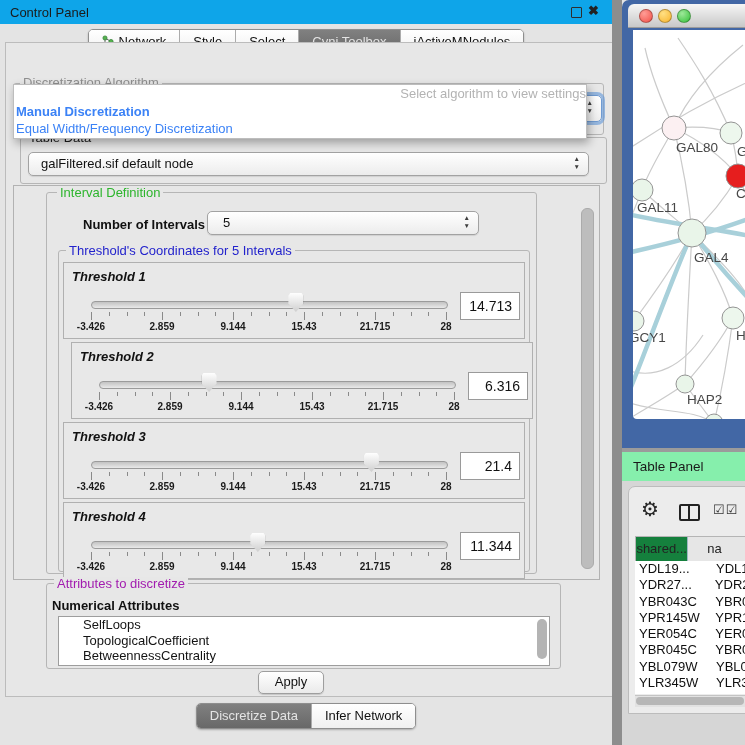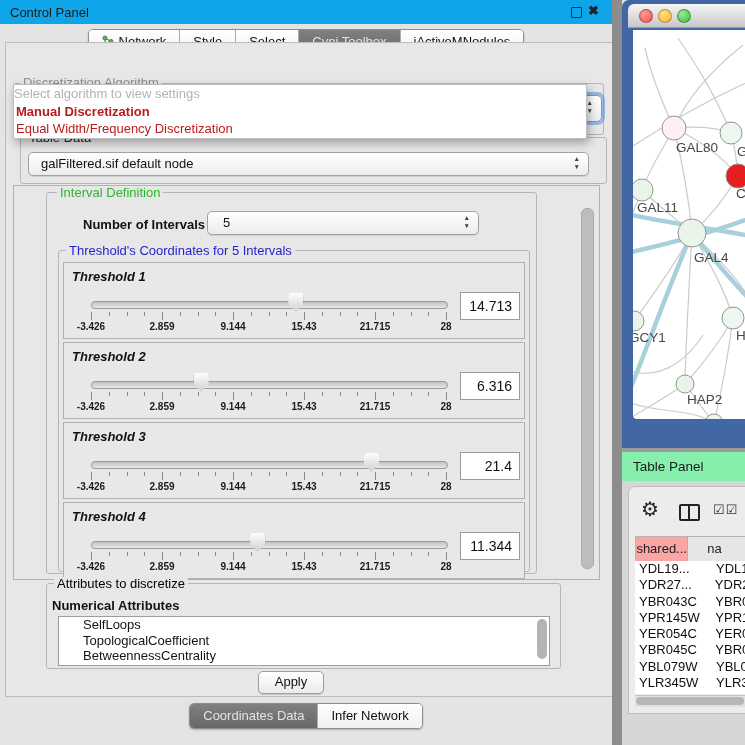--- a/index.html
+++ b/index.html
@@ -29,22 +29,22 @@
   .group{border:1px solid #b6b6b6;border-radius:3px;}
   .grouplabel{position:absolute;background:#e7e7e7;padding:0 3px;font-size:13px;line-height:13px;}
 
   #discgroup{left:13px;top:83px;width:589px;height:50px;}
   #disclabel{left:20px;top:76px;color:#8f8f8f;}
   #algocombo{left:28px;top:95px;width:572px;height:25px;border-radius:5px;z-index:5;
      background:linear-gradient(#fff,#ededed);border:1px solid #6f9bd2;
      box-shadow:0 0 0 3px rgba(95,150,216,.6);}
   #algopopup{left:13px;top:84px;width:572px;height:53px;background:#fff;border:1px solid #bdbdbd;
      box-shadow:2px 4px 9px rgba(0,0,0,.32);z-index:20;}
-  .pop-prompt{height:18px;line-height:18px;text-align:left;color:#b3b3b3;}
-  .pop-opt{height:17px;line-height:17px;padding-left:2px;color:#b91c1c;}
+  .pop-prompt{height:18px;line-height:18px;text-align:right;color:#b3b3b3;}
+  .pop-opt{height:17px;line-height:17px;padding-left:2px;color:#3b82f6;}
   .pop-opt.bold{font-weight:bold;}
 
   #tdgroup{left:20px;top:137px;width:585px;height:45px;}
   #tdlabel{left:26px;top:131px;color:#1c1c1c;}
   .combo{position:absolute;background:linear-gradient(#ffffff,#ececec);border:1px solid #a2a2a2;
      border-radius:5px;font-size:13px;color:#111;box-shadow:0 1px 1px rgba(0,0,0,.1);}
   .combo .txt{position:absolute;left:12px;top:3px;}
   .combo .stepper{position:absolute;right:8px;top:2px;font-size:6.5px;line-height:8px;color:#3d3d3d;text-align:center;}
   #tdcombo{left:28px;top:152px;width:559px;height:22px;}
 
@@ -69,21 +69,21 @@
      filter:drop-shadow(0 0 1px #767676);}
   .ticks{position:absolute;left:27px;top:49px;width:355px;height:9px;}
   .tick{position:absolute;top:0;width:1px;height:4px;background:#8a8a8a;}
   .tick.major{height:8px;}
   .tlabels{position:absolute;left:27px;top:58px;width:355px;height:11px;}
   .tlab{position:absolute;transform:translateX(-50%);font-size:10px;font-weight:bold;color:#1b1b1b;white-space:nowrap;}
   .tvalue{position:absolute;left:396px;top:29px;width:51px;height:26px;background:#fff;border:1px solid #9a9a9a;
      font-size:14px;text-align:right;line-height:26px;padding-right:7px;}
 
   #attrgroup{left:46px;top:583px;width:513px;height:84px;}
-  #attrlabel{left:54px;top:577px;color:#000000;}
+  #attrlabel{left:54px;top:577px;color:#a21caf;}
   #numattr{left:52px;top:598px;font-weight:bold;}
   #attrlist{left:58px;top:616px;width:490px;height:48px;background:#fff;border:1px solid #9d9d9d;overflow:hidden;}
   .attr-item{padding-left:24px;line-height:15.7px;font-size:13px;color:#131313;}
   #attrthumb{position:absolute;right:2px;top:2px;width:10px;height:40px;background:#b4b4b4;border-radius:5px;}
 
   #applybtn{left:258px;top:671px;width:64px;height:21px;border:1px solid #9e9e9e;border-radius:5px;
      background:linear-gradient(#ffffff,#eaeaea);text-align:center;line-height:20px;font-size:13px;
      box-shadow:0 1px 1px rgba(0,0,0,.15);}
 
   
@@ -102,21 +102,21 @@
   #tpbar span{position:absolute;left:11px;top:7px;font-size:13.5px;color:#1a1a1a;}
   #rightbg{left:622px;top:481px;width:123px;height:264px;background:#d6d6d6;}
 
   #tablepanel{left:628px;top:486px;width:125px;height:226px;background:#ececec;border:1px solid #bcbcbc;border-top-left-radius:7px;}
   #gear-ic{position:absolute;left:12px;top:10px;font-size:20px;color:#262626;}
   #col-ic{position:absolute;left:50px;top:17px;width:17px;height:13px;border:2px solid #222;border-radius:2px;}
   #col-ic::after{content:"";position:absolute;left:7px;top:0;width:2px;height:13px;background:#222;}
   #cb-ic{position:absolute;left:84px;top:15px;font-size:13px;color:#333;letter-spacing:1px;}
   #thead{position:absolute;left:6px;top:49px;height:24px;display:flex;border:1px solid #b5b5b5;border-bottom:1px solid #9e9e9e;width:113px;}
   .hcell{height:24px;line-height:24px;font-size:13px;color:#222;overflow:hidden;white-space:nowrap;}
-  .hcell.c1{width:74px;text-align:center;background:#fca5a5;border-right:1px solid #9db7c4;}
+  .hcell.c1{width:74px;text-align:center;background:#15803d;border-right:1px solid #9db7c4;}
   .hcell.c2{width:60px;background:#e6e6e6;padding-left:19px;}
   #tbody{position:absolute;left:6px;top:74px;width:114px;height:133px;background:#fff;overflow:hidden;}
   .trow{display:flex;height:16.3px;line-height:16.3px;font-size:13px;color:#0f0f0f;white-space:nowrap;}
   .tcell1{width:72px;padding-left:4px;overflow:hidden;}
   .tcell2{padding-left:5px;overflow:hidden;}
   #hscroll{position:absolute;left:6px;top:208px;width:114px;height:11px;background:#e2e2e2;border-top:1px solid #c4c4c4;}
   #hthumb{position:absolute;left:1px;top:1px;width:108px;height:8px;background:#b7b7b7;border-radius:4px;}
 
   .net-icon{display:inline-block;width:12px;height:13px;}
 </style>
@@ -222,21 +222,21 @@
         <div class="tlabels">
           <span class="tlab" style="left: 0%;">-3.426</span>
           <span class="tlab" style="left: 20%;">2.859</span>
           <span class="tlab" style="left: 40%;">9.144</span>
           <span class="tlab" style="left: 60%;">15.43</span>
           <span class="tlab" style="left: 80%;">21.715</span>
           <span class="tlab" style="left: 100%;">28</span>
         </div>
         <div class="tvalue">14.713</div>
       </div>
-      <div class="tpanel abs" style="top: 342px;">
+      <div class="tpanel abs" style="top: 342px; margin-left: 8px;">
         <div class="tlabel">Threshold 2</div>
         <div class="track"></div>
         <div class="thumb" style="left: 129.549px;"></div>
         <div class="ticks">
           <div class="tick major" style="left: 0%;"></div>
           <div class="tick" style="left: 5%;"></div>
           <div class="tick" style="left: 10%;"></div>
           <div class="tick" style="left: 15%;"></div>
           <div class="tick major" style="left: 20%;"></div>
           <div class="tick" style="left: 25%;"></div>
@@ -352,21 +352,21 @@
         <div class="attr-item">BetweennessCentrality</div>
       </div>
     <div id="attrthumb"></div>
   </div>
 
   <div class="abs" id="applybtn">Apply</div>
 
   <div class="abs tabrow" id="bottabs">
     <div class="seg" id="bottabs-seg">
         <div class="seg-item sel">
-          <span>Coordinates Data</span>
+          <span>Discretize Data</span>
         </div>
         <div class="seg-item">
           <span>Infer Network</span>
         </div>
       </div>
   </div>
 
   <div class="abs" id="divider"></div>
 
   <div class="abs" id="netwin">

